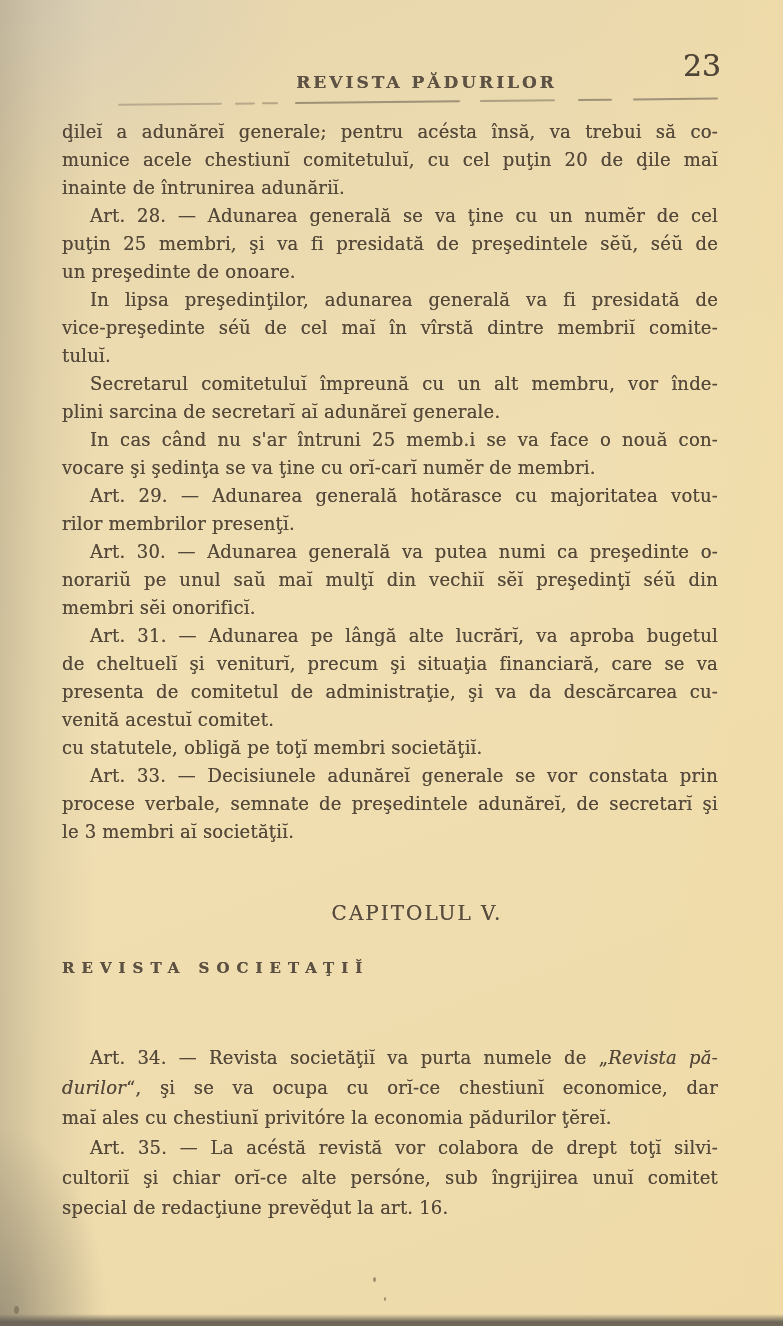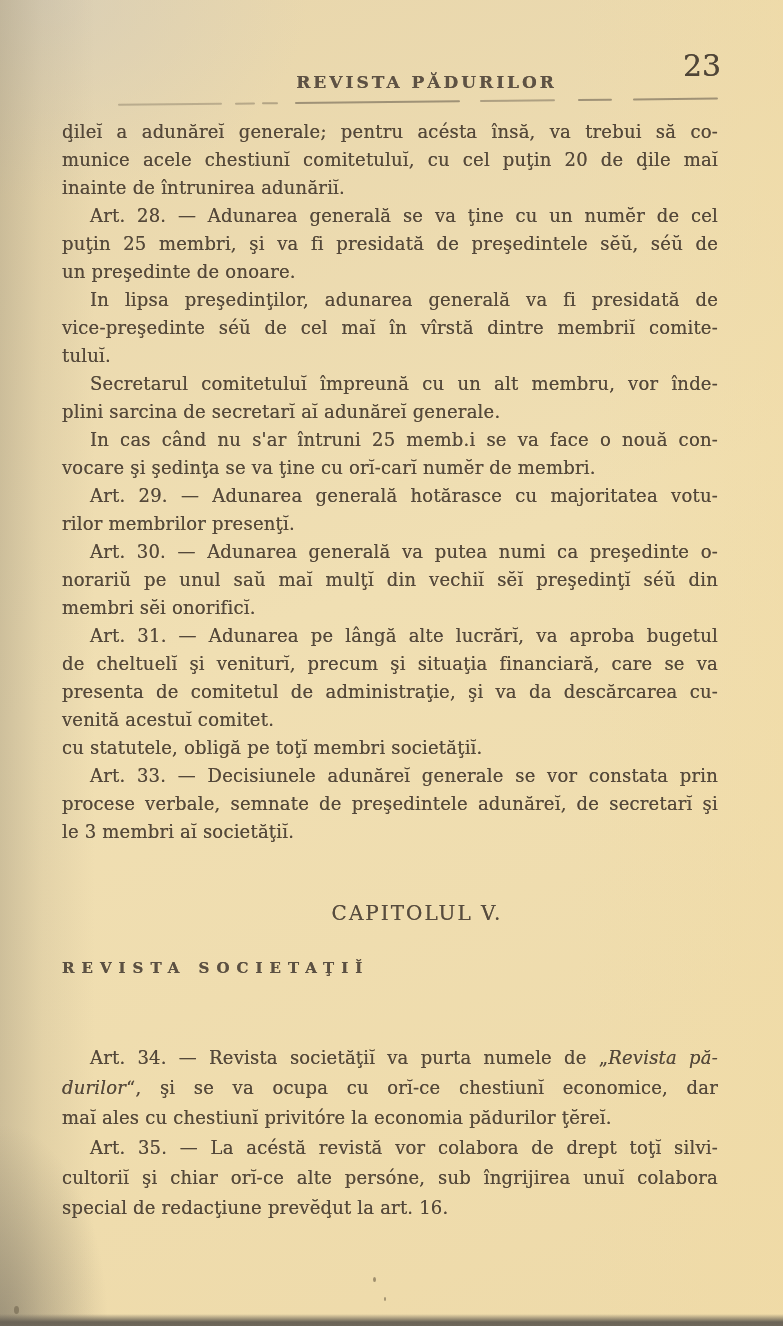--- a/index.html
+++ b/index.html
@@ -94,21 +94,21 @@
   </div>
 
   <div class="chapter-heading soft">CAPITOLUL V.</div>
   <div class="section-heading soft">REVISTA SOCIETAŢIĬ</div>
 
   <div class="section-block soft">
     <div class="line ind"><span>Art. 34. — Revista societăţiĭ va purta numele de „</span><i>Revista pă-</i></div>
     <div class="line"><i>durilor</i><span>“, şi se va ocupa cu orĭ-ce chestiunĭ economice, dar</span></div>
     <div class="line end">maĭ ales cu chestiunĭ privitóre la economia pădurilor ţĕreĭ.</div>
     <div class="line ind">Art. 35. — La acéstă revistă vor colabora de drept toţĭ silvi-</div>
-    <div class="line">cultoriĭ şi chiar orĭ-ce alte persóne, sub îngrijirea unuĭ colabora</div>
+    <div class="line">cultoriĭ şi chiar orĭ-ce alte persóne, sub îngrijirea unuĭ comitet</div>
     <div class="line end">special de redacţiune prevĕḑut la art. 16.</div>
   </div>
 
   <div class="speck" style="left:373px;top:1277px;width:3px;height:5px;"></div>
   <div class="speck" style="left:384px;top:1297px;width:2px;height:4px;"></div>
   <div class="speck" style="left:14px;top:1306px;width:5px;height:8px;opacity:.8;"></div>
 
 </div>
 
 </body></html>

